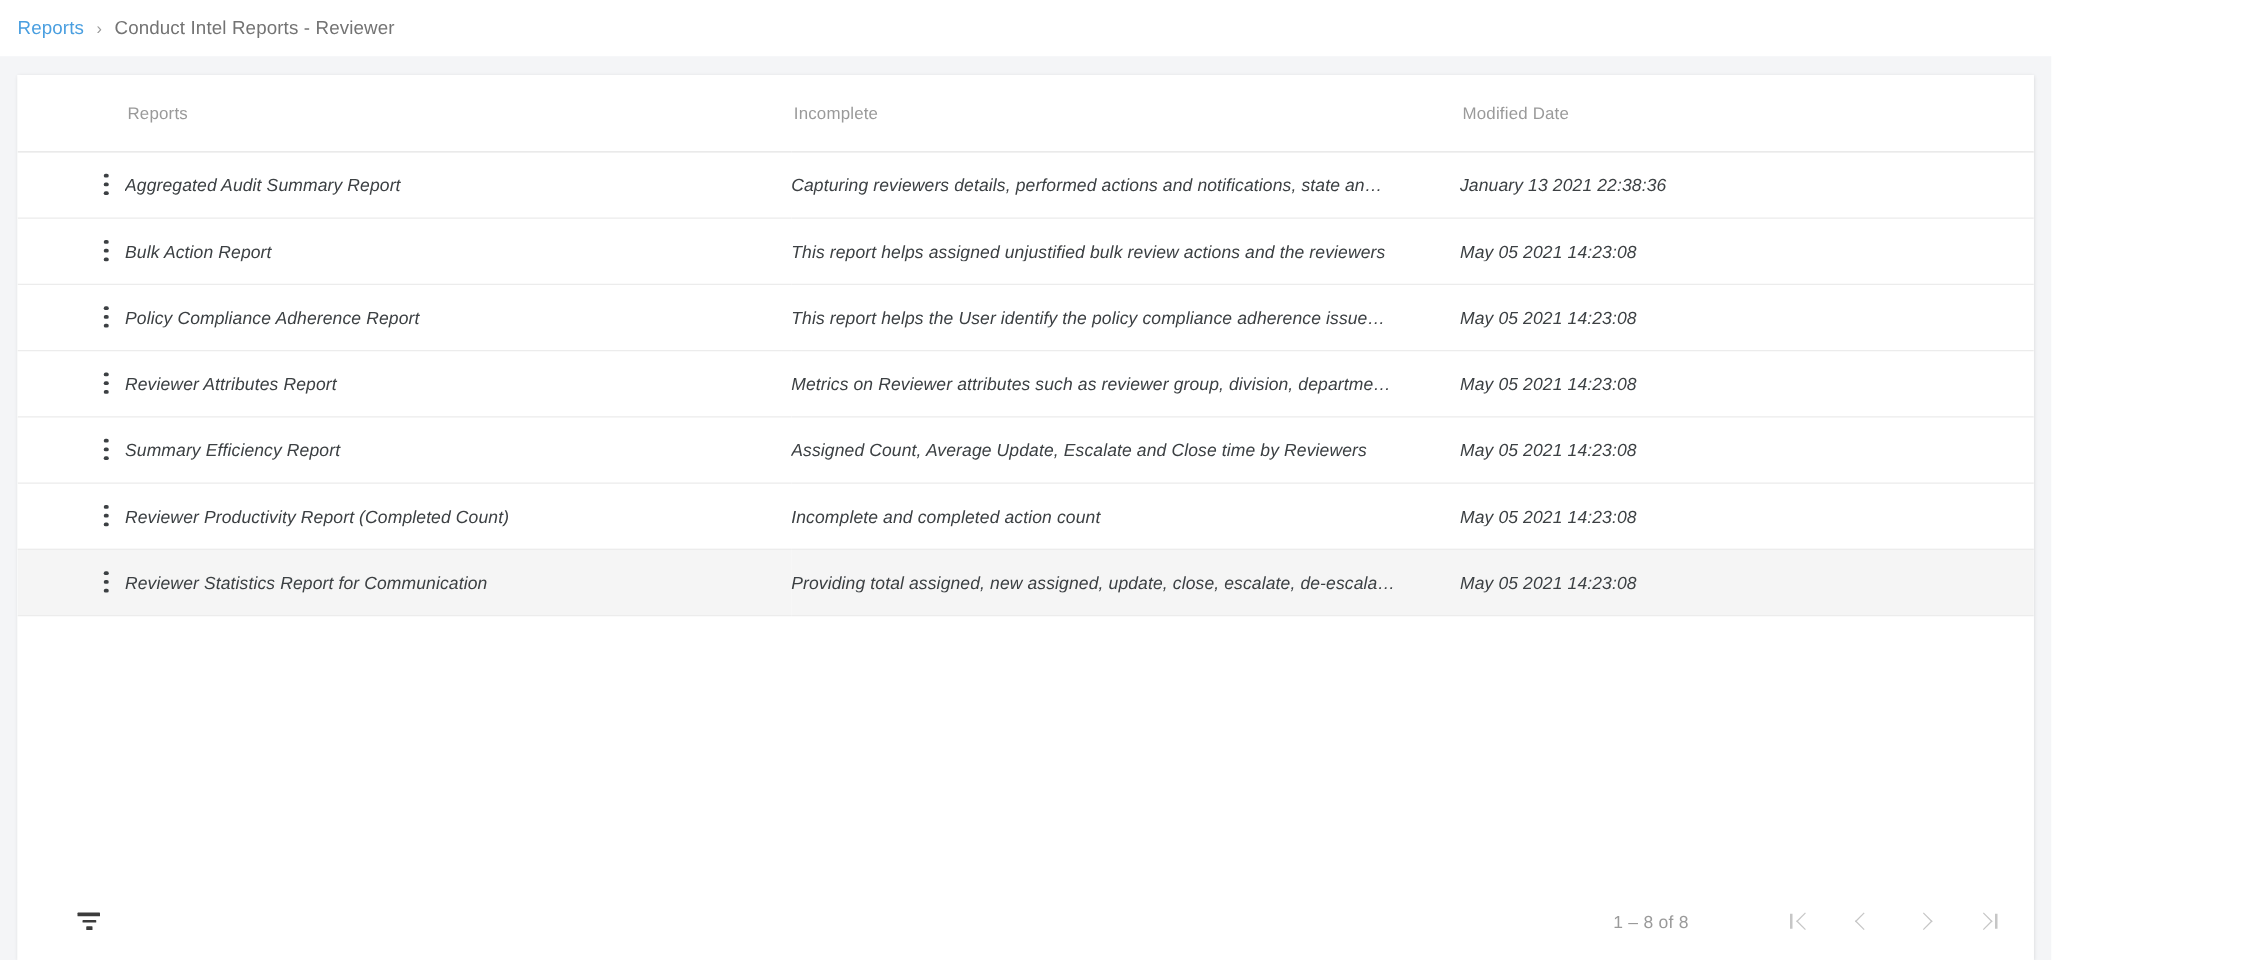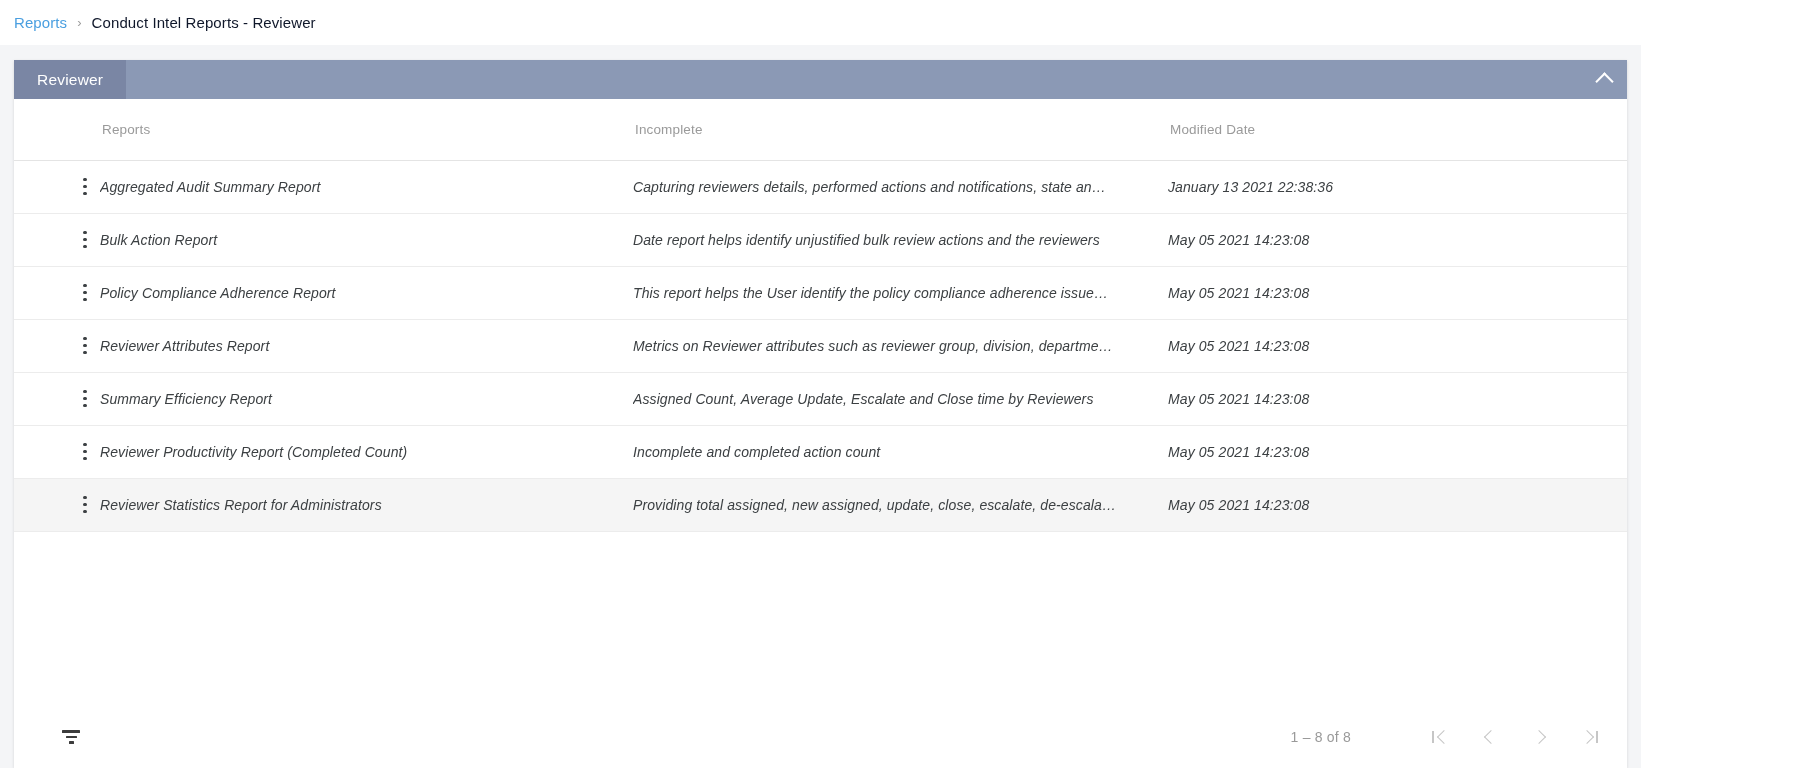--- a/index.html
+++ b/index.html
@@ -39,21 +39,21 @@
     text-decoration: none;
     letter-spacing: .1px;
   }
   .crumb-sep {
     color: #9b9b9b;
     font-size: 13px;
     margin: 0 10px;
     line-height: 1;
   }
   .crumb-current {
-    color: #0f172a;
+    color: #737373;
     font-size: 15px;
     letter-spacing: .1px;
   }
 
   
   .page-body {
     flex: 1;
     background: #f4f5f7;
     padding: 15px 0 0 0;
     box-sizing: border-box;
@@ -261,29 +261,20 @@
   <div class="breadcrumb-bar">
     <a class="crumb-link" href="#">Reports</a>
     <span class="crumb-sep">›</span>
     <span class="crumb-current">Conduct Intel Reports - Reviewer</span>
   </div>
 
   <div class="page-body">
 
     <div class="panel">
 
-      <div class="panel-header">
-        <div class="panel-tab">
-          <span>Reviewer</span>
-        </div>
-        <div class="panel-header-spacer"></div>
-        <div class="collapse-btn">
-          <span class="chev-up"></span>
-        </div>
-      </div>
 
       <div class="table-wrap">
         <table class="grid">
           <colgroup>
             <col class="col-menu">
             <col class="col-name">
             <col class="col-desc">
             <col class="col-date">
             <col class="col-rest">
           </colgroup>
@@ -323,21 +314,21 @@
                 <div class="kebab">
                     <span></span>
                     <span></span>
                     <span></span>
                   </div>
               </td>
               <td class="cell-name">
                   <span class="ellip">Bulk Action Report</span>
                 </td>
               <td class="cell-desc">
-                  <span class="ellip">Date report helps identify unjustified bulk review actions and the reviewers</span>
+                  <span class="ellip">This report helps assigned unjustified bulk review actions and the reviewers</span>
                 </td>
               <td class="cell-date">
                   <span class="ellip">May 05 2021 14:23:08</span>
                 </td>
               <td></td>
             </tr>
 
             <tr>
               <td>
                 <div class="kebab">
@@ -421,21 +412,21 @@
 
             <tr class="selected">
               <td>
                 <div class="kebab">
                     <span></span>
                     <span></span>
                     <span></span>
                   </div>
               </td>
               <td class="cell-name">
-                  <span class="ellip">Reviewer Statistics Report for Administrators</span>
+                  <span class="ellip">Reviewer Statistics Report for Communication</span>
                 </td>
               <td class="cell-desc">
                   <span class="ellip">Providing total assigned, new assigned, update, close, escalate, de-escala…</span>
                 </td>
               <td class="cell-date">
                   <span class="ellip">May 05 2021 14:23:08</span>
                 </td>
               <td></td>
             </tr>
 

